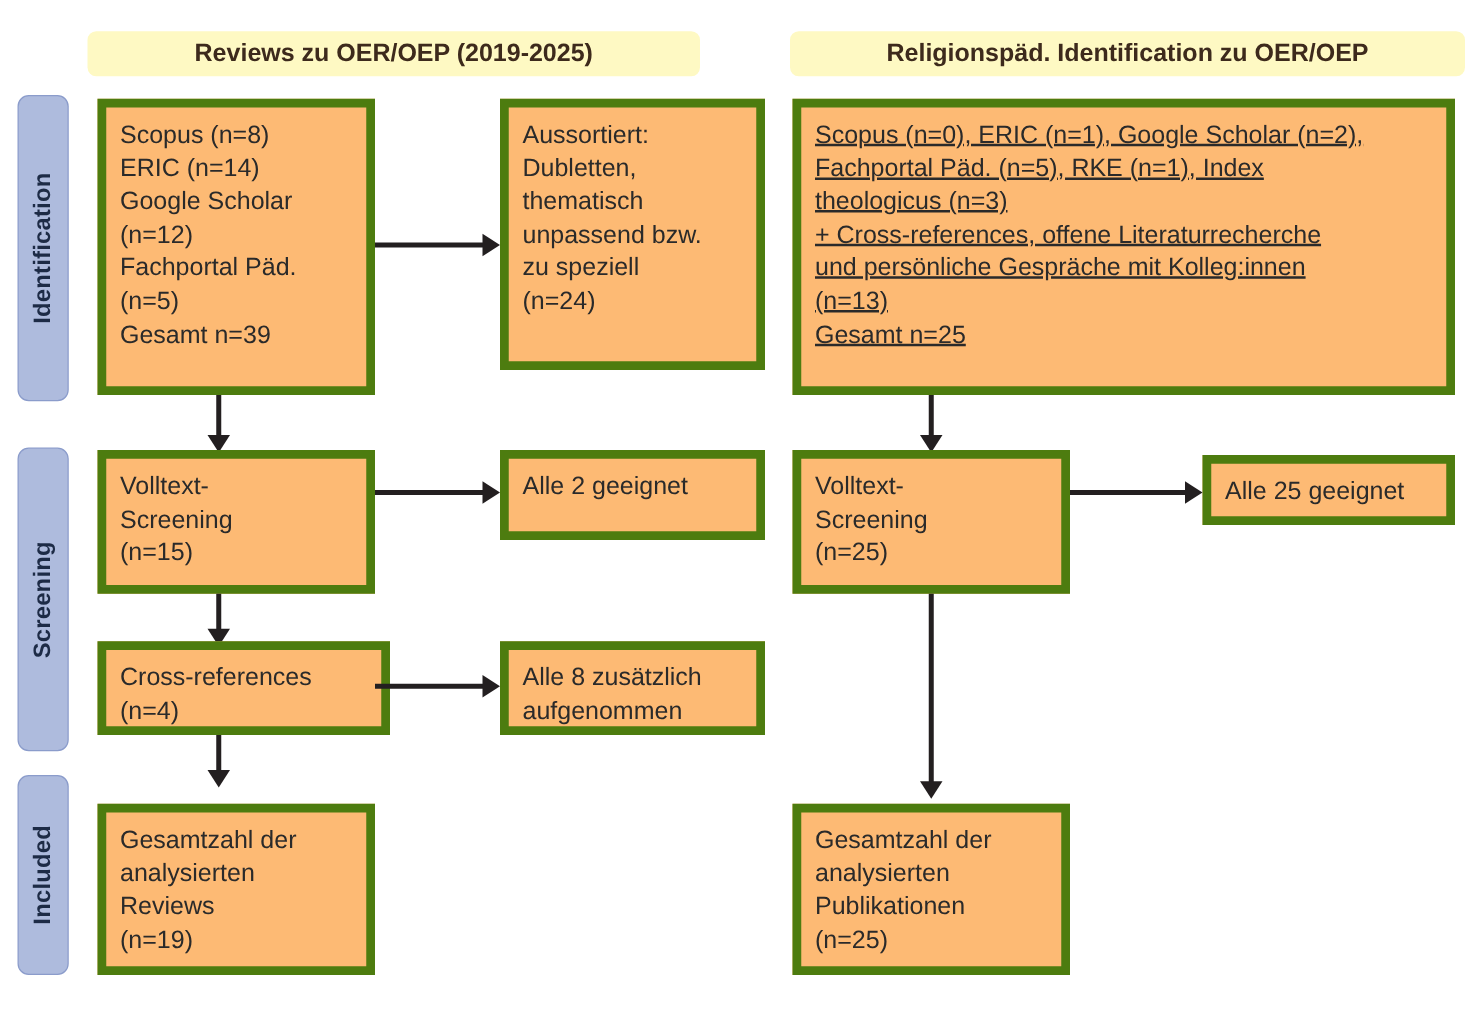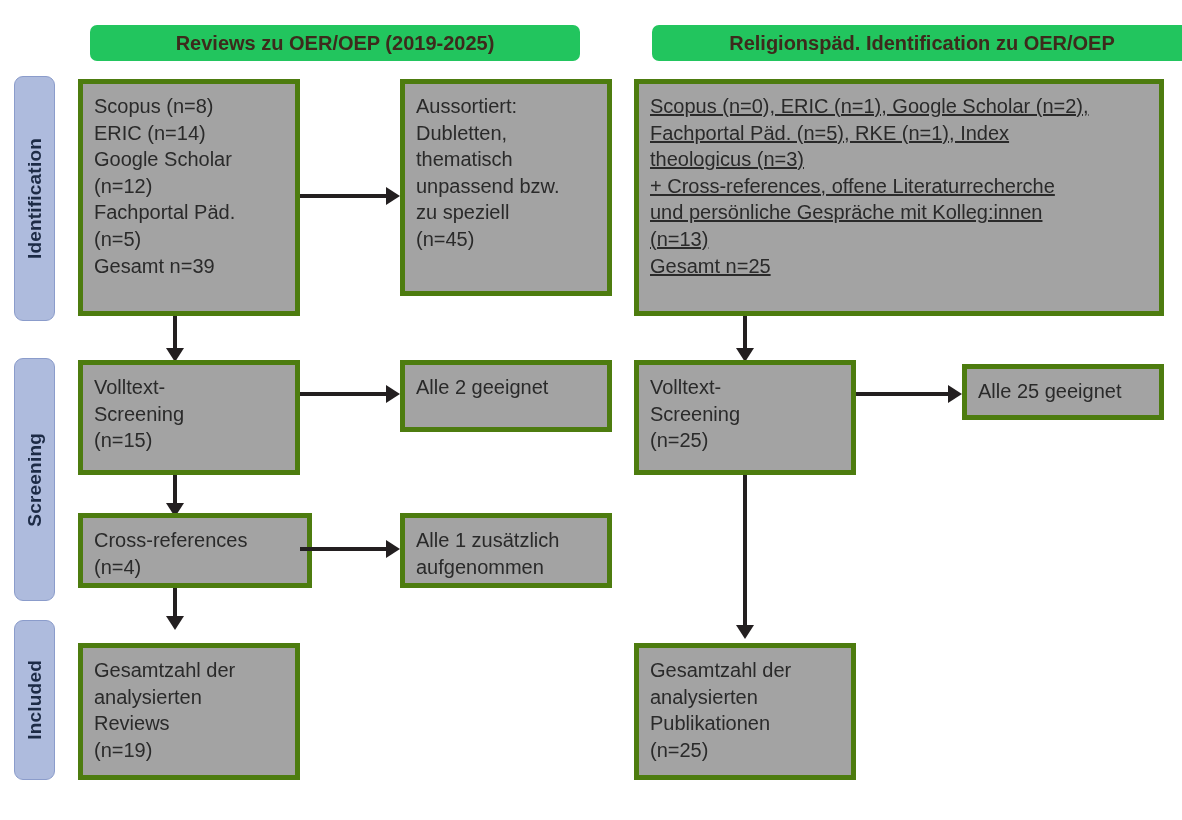--- a/index.html
+++ b/index.html
@@ -35,38 +35,37 @@
     font-size: 19px;
     font-weight: bold;
     color: #1d2b46;
     letter-spacing: 0.2px;
     white-space: nowrap;
   }
 
   
   .col-header {
     position: absolute;
-    background: #22c55e;
+    background: #fef9c3;
     border-radius: 7px;
     box-sizing: border-box;
     display: flex;
     align-items: center;
     justify-content: center;
     font-size: 20px;
     font-weight: bold;
     color: #3d2a1c;
     white-space: nowrap;
-    margin-left: 20px;
   }
 
   
   .box {
     position: absolute;
-    background: #a3a3a3;
-    border: 5px solid #4d7c0f;
+    background: #fdba74;
+    border: 7px solid #4d7c0f;
     box-sizing: border-box;
     padding: 9px 10px 6px 11px;
     font-size: 20px;
     line-height: 1.33;
     color: #2a2a2a;
     white-space: pre-line;
     overflow: hidden;
   }
 
   
@@ -128,21 +127,21 @@
 (n=12)
 Fachportal Päd.
 (n=5)
 Gesamt n=39</div>
 
   <div class="box" style="left:400px; top:79px; width:212px; height:217px;">Aussortiert:
 Dubletten,
 thematisch
 unpassend bzw.
 zu speziell
-(n=45)</div>
+(n=24)</div>
 
   <div class="box" style="left:634px; top:79px; width:530px; height:237px;text-decoration:underline;">Scopus (n=0), ERIC (n=1), Google Scholar (n=2),
 Fachportal Päd. (n=5), RKE (n=1), Index
 theologicus (n=3)
 + Cross-references, offene Literaturrecherche
 und persönliche Gespräche mit Kolleg:innen
 (n=13)
 Gesamt n=25</div>
 
   <div class="hline" style="left:300px; top:194px; width:88px;"></div>
@@ -174,21 +173,21 @@
 
   <div class="vline" style="left:173px; top:475px; height:32px;"></div>
   <div class="arrow-down" style="left:166px; top:503px;"></div>
 
   <div class="vline" style="left:743px; top:475px; height:155px;"></div>
   <div class="arrow-down" style="left:736px; top:625px;"></div>
 
   <div class="box" style="left:78px; top:513px; width:234px; height:75px;">Cross-references
 (n=4)</div>
 
-  <div class="box" style="left:400px; top:513px; width:212px; height:75px;">Alle 1 zusätzlich
+  <div class="box" style="left:400px; top:513px; width:212px; height:75px;">Alle 8 zusätzlich
 aufgenommen</div>
 
   <div class="hline" style="left:300px; top:547px; width:88px;"></div>
   <div class="arrow-right" style="left:386px; top:540px;"></div>
 
   <div class="vline" style="left:173px; top:588px; height:32px;"></div>
   <div class="arrow-down" style="left:166px; top:616px;"></div>
 
   <div class="box" style="left:78px; top:643px; width:222px; height:137px;">Gesamtzahl der
 analysierten

